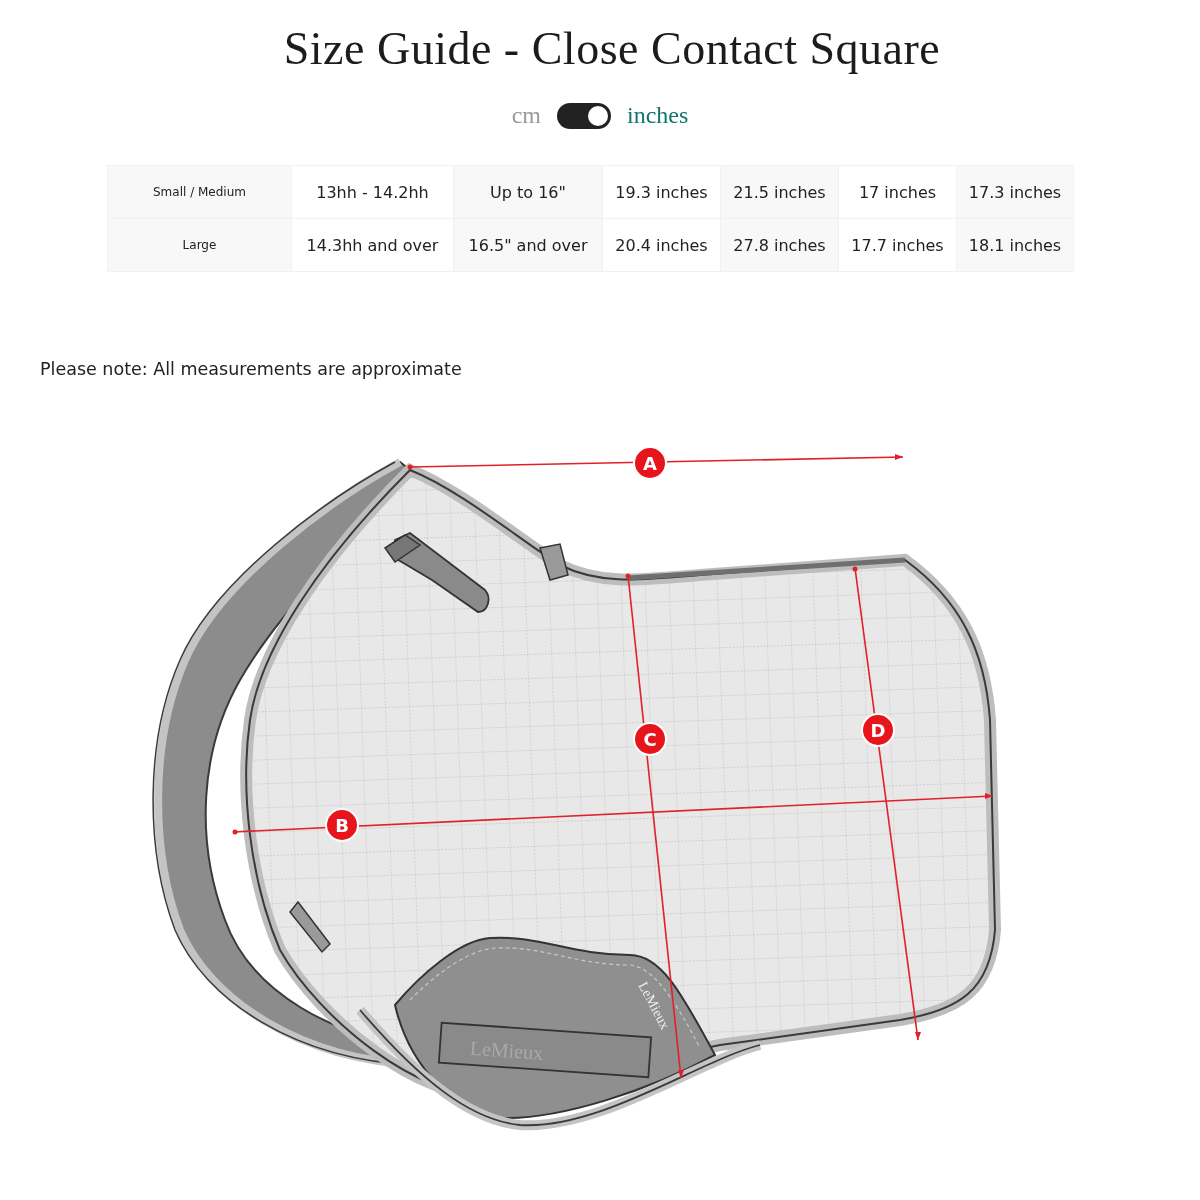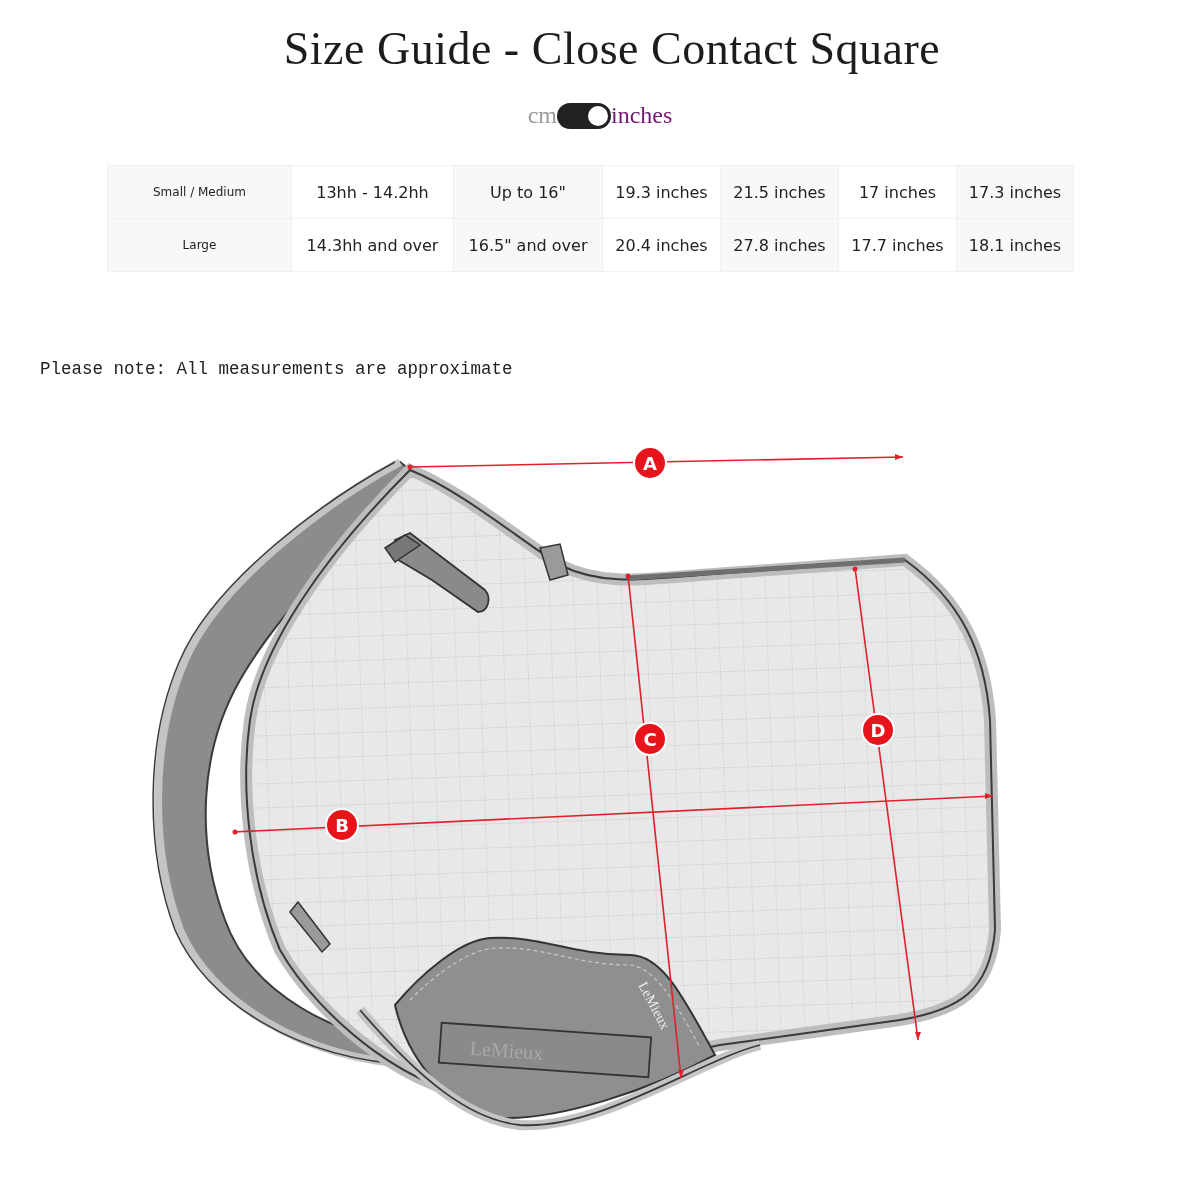--- a/index.html
+++ b/index.html
@@ -1,35 +1,35 @@
 <!DOCTYPE html>
 <html><head>
 <meta charset="utf-8">
 <style>
   html, body { margin:0; padding:0; background:#ffffff; }
   body { width:1200px; height:1200px; position:relative; overflow:hidden; font-family:"DejaVu Sans", sans-serif; color:#222; }
   .title { position:absolute; top:22px; left:12px; width:1200px; text-align:center; font-family:"Liberation Serif", "DejaVu Serif", serif; font-size:46px; color:#1c1c1c; letter-spacing:0.5px; }
-  .unit-toggle { position:absolute; top:102px; left:0; width:1200px; display:flex; justify-content:center; align-items:center; font-family:"Liberation Serif", serif; font-size:24px; }
+  .unit-toggle { position:absolute; top:102px; left:0; width:1200px; display:flex; justify-content:center; align-items:center; gap:16px; font-family:"Liberation Serif", serif; font-size:24px; }
   .unit-cm { color:#9a9a9a; }
-  .unit-in { color:#701a75; }
+  .unit-in { color:#0f766e; }
   .switch { width:54px; height:26px; border-radius:13px; background:#222; position:relative; cursor:pointer; }
   .switch .knob { position:absolute; right:3px; top:3px; width:20px; height:20px; border-radius:50%; background:#fff; }
   table.sizes { position:absolute; top:165px; left:107px; border-collapse:collapse; font-family:"DejaVu Sans", sans-serif; color:#222; }
   table.sizes td, table.sizes th { text-align:center; padding:0; height:52px; font-weight:normal; border:1px solid #f1f1f1; }
   table.sizes th { font-size:20px; height:53px; }
   table.sizes td { font-size:16px; }
   table.sizes td.rowlabel { font-size:12px; }
   .c0 { width:183px; background:#f8f8f8; }
   .c1 { width:161px; background:#ffffff; }
   .c2 { width:148px; background:#f8f8f8; }
   .c3 { width:117px; background:#ffffff; }
   .c4 { width:117px; background:#f8f8f8; }
   .c5 { width:117px; background:#ffffff; }
   .c6 { width:116px; background:#f8f8f8; }
-  .note { position:absolute; top:359px; left:40px; font-size:17.5px; color:#222;font-family:Liberation Mono, monospace; }
+  .note { position:absolute; top:359px; left:40px; font-size:17.5px; color:#222; }
   svg.diagram { position:absolute; left:0; top:400px; }
 </style>
 </head>
 <body>
 
 <div class="title">Size Guide - Close Contact Square</div>
 
 <div class="unit-toggle">
   <span class="unit-cm">cm</span>
   <div class="switch">

